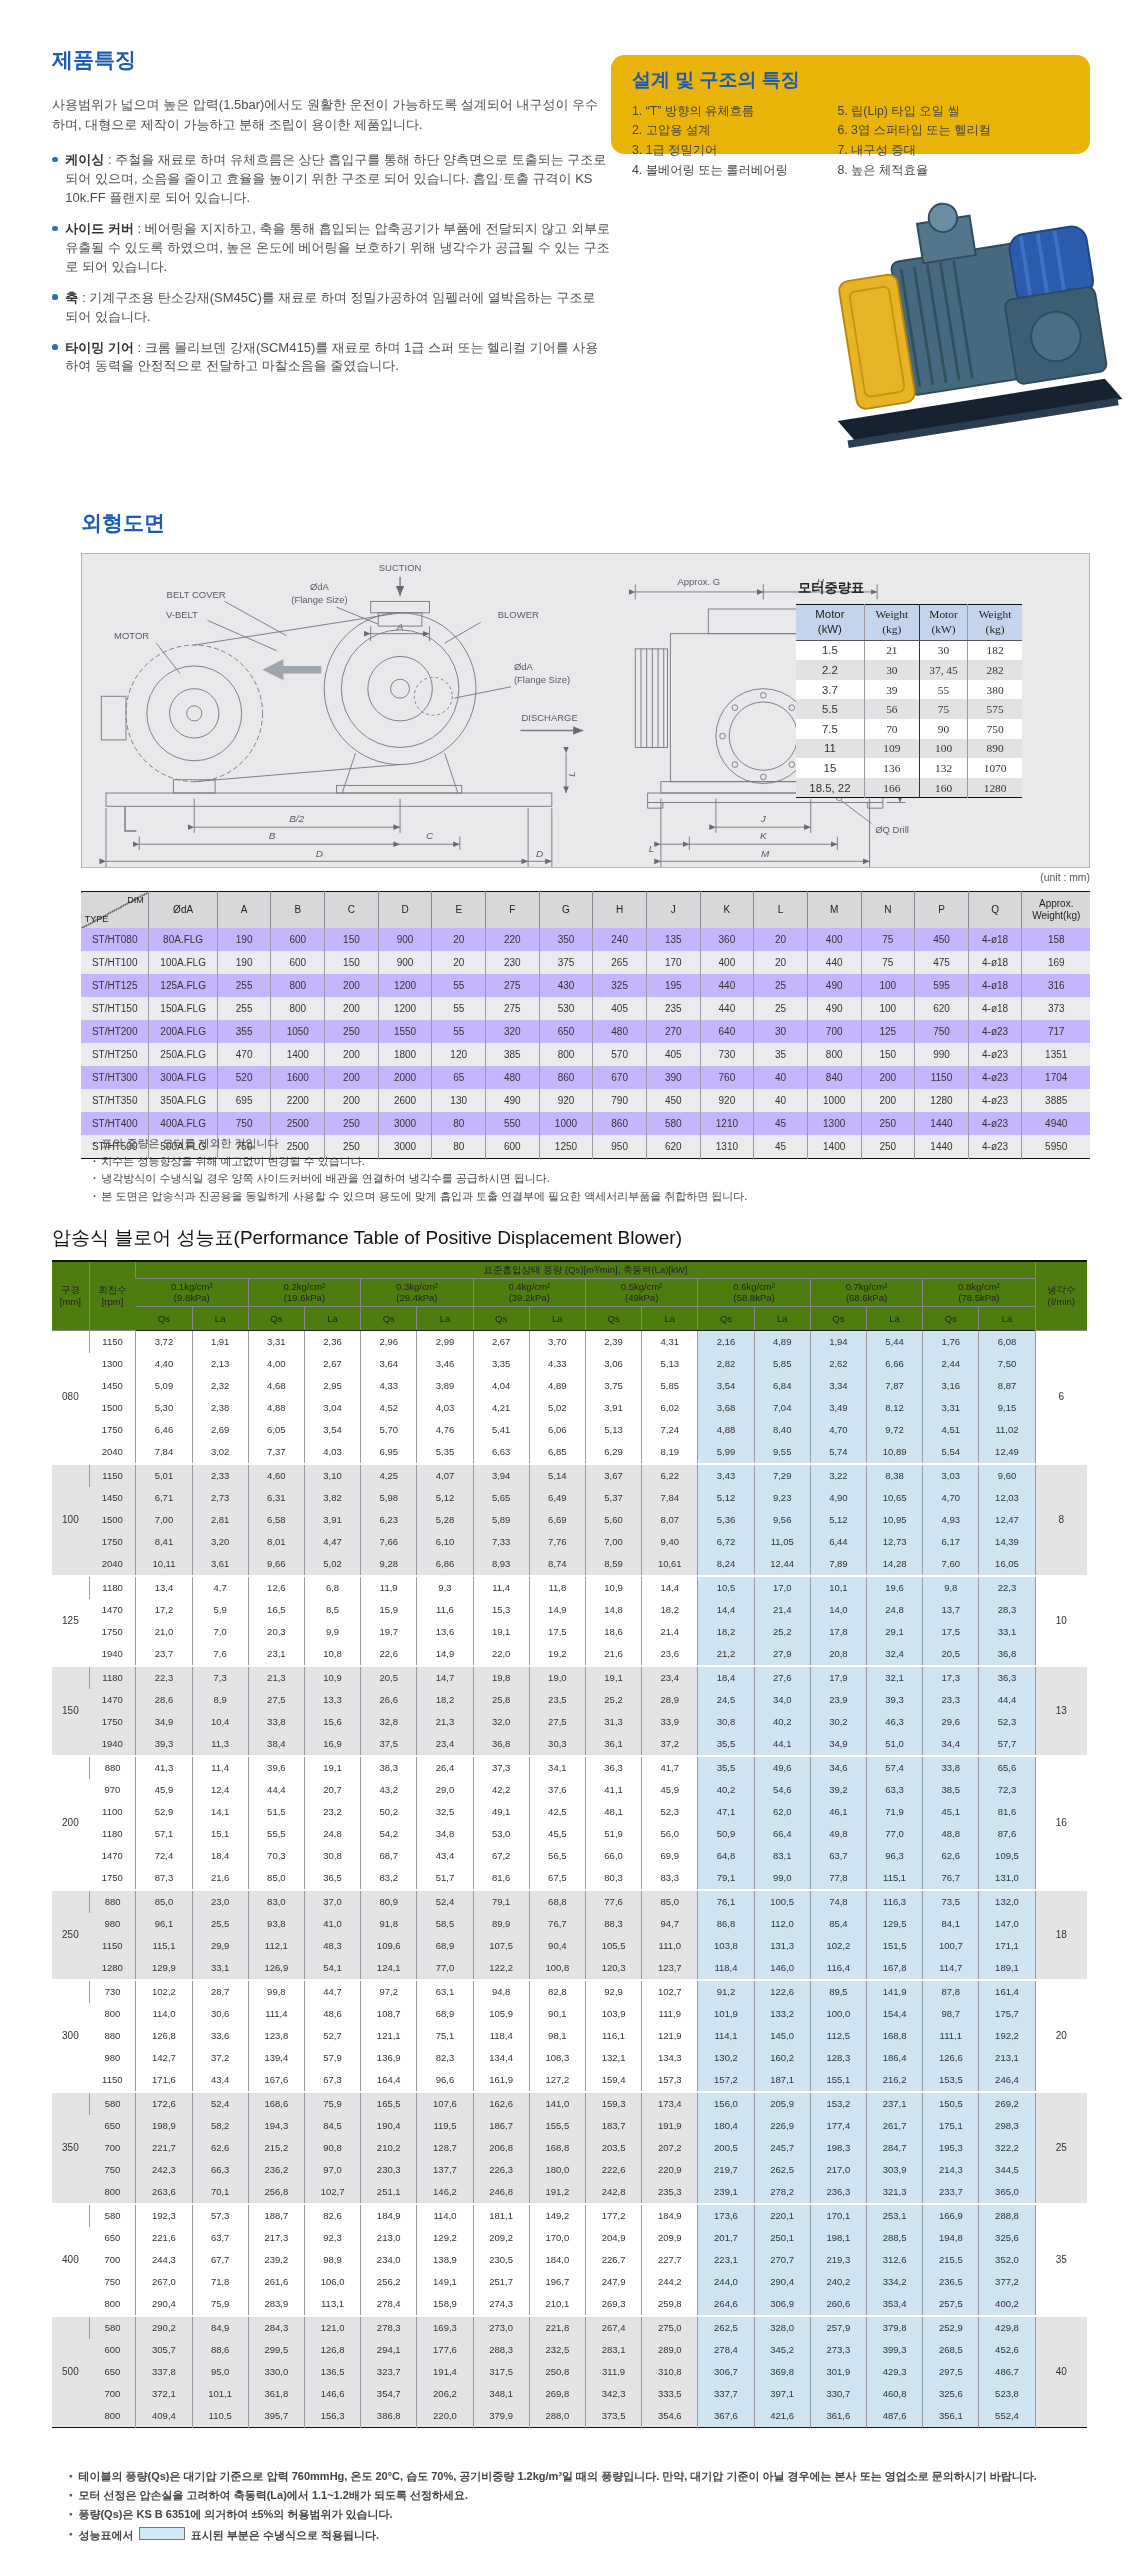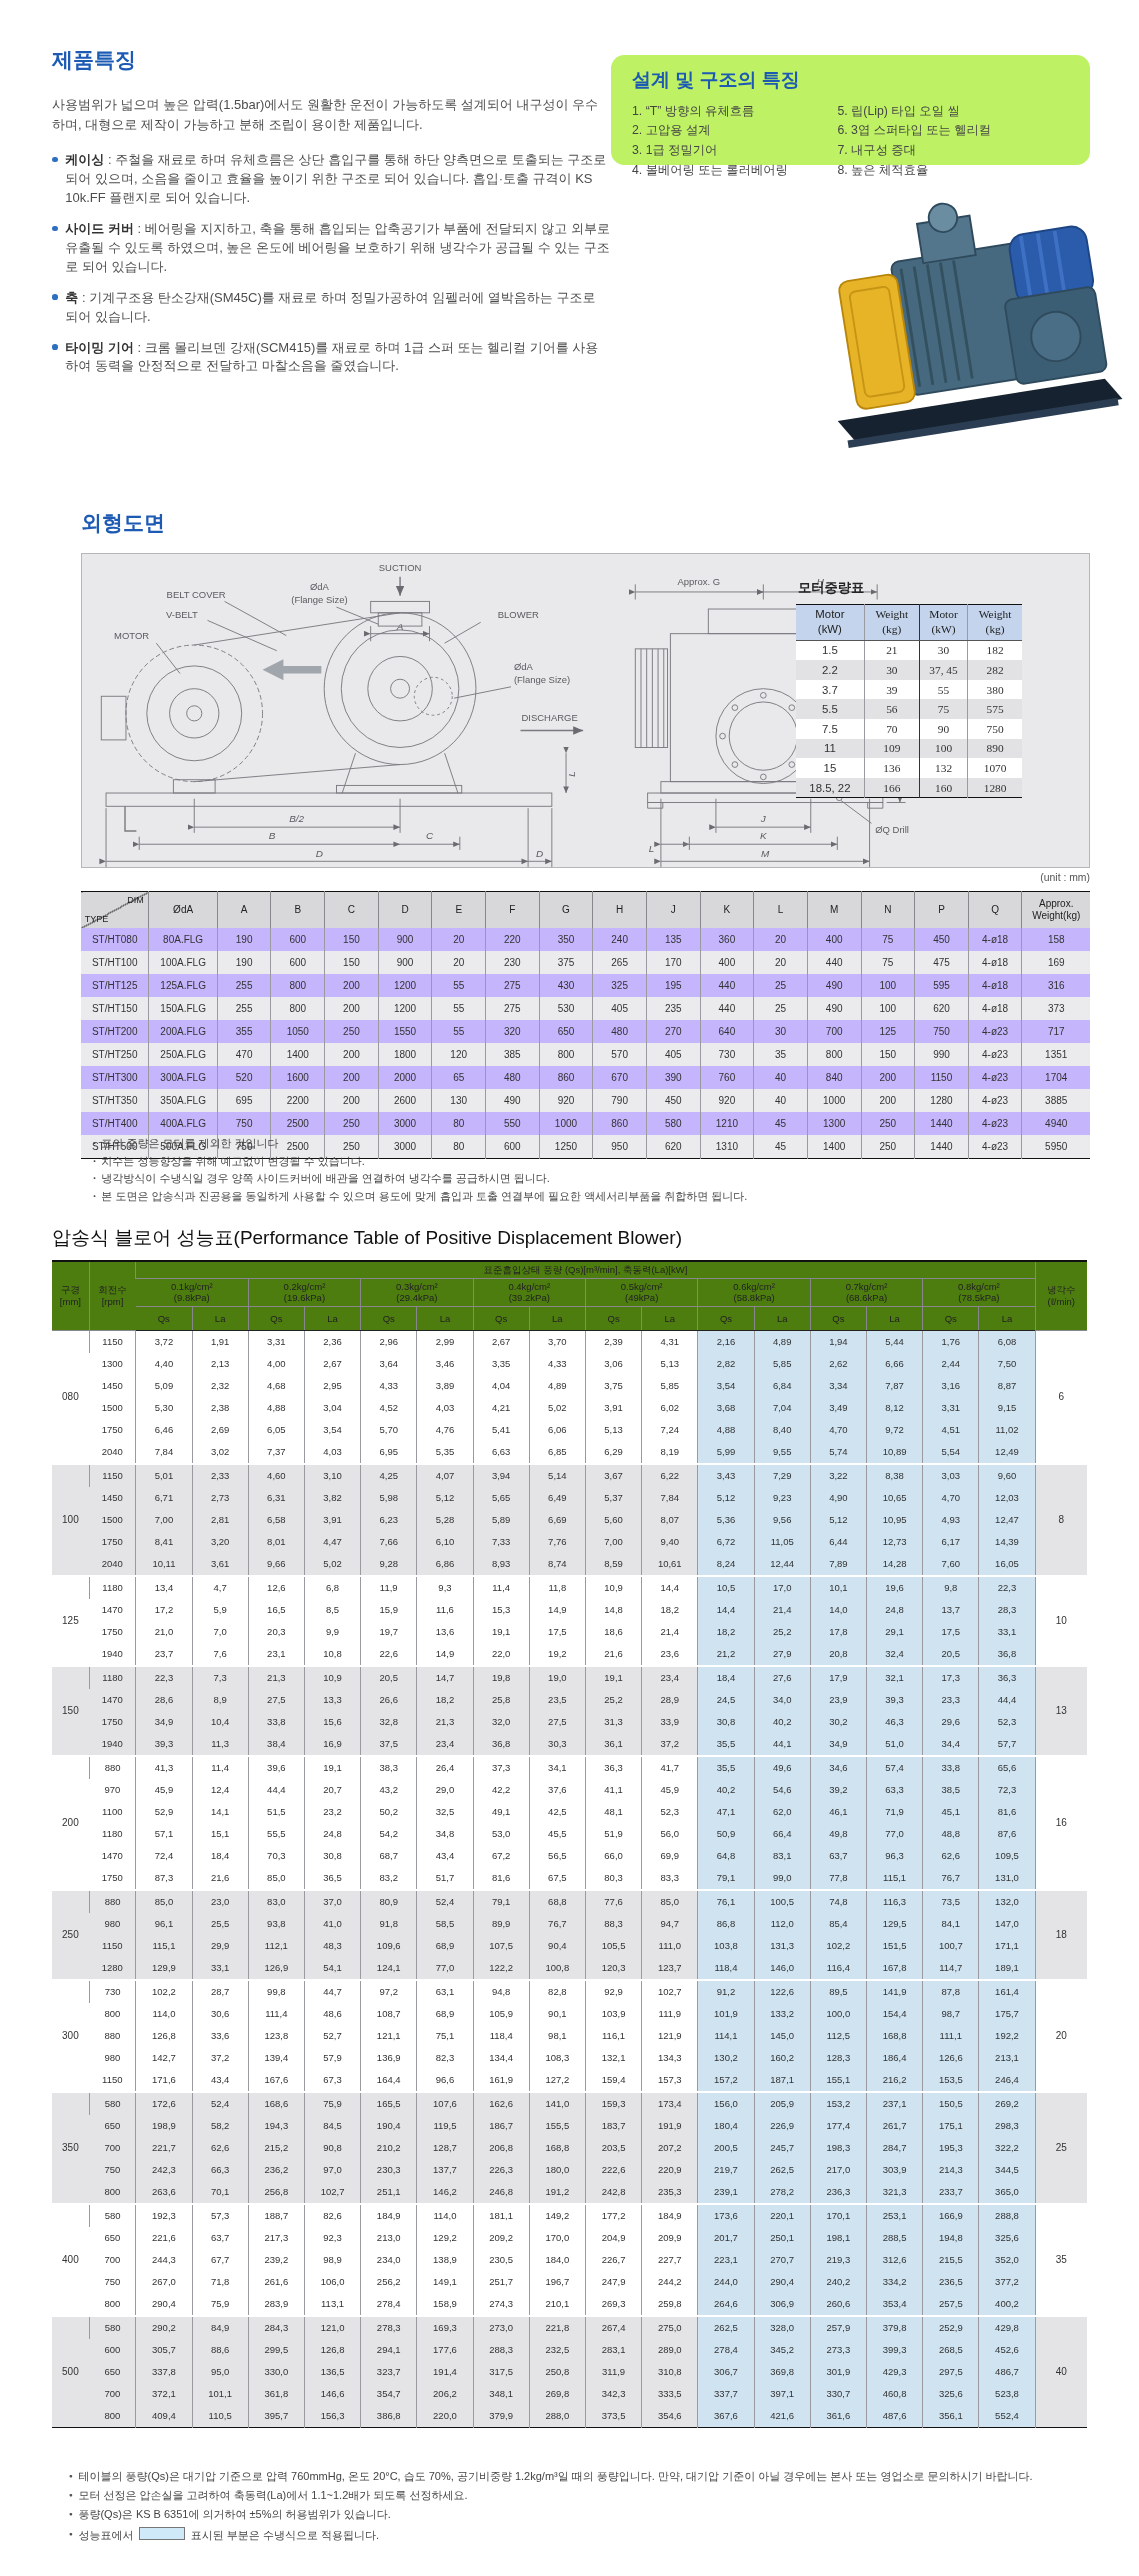--- a/index.html
+++ b/index.html
@@ -12,21 +12,21 @@
   .features{position:absolute;left:52px;top:46px;width:558px;}
   .features .intro{font-size:13px;line-height:1.5;margin:21px 0 17px;color:#4d4d4d;}
   .bullets{list-style:none;margin:0;padding:0;}
   .bullets li{position:relative;padding-left:13.3px;font-size:13px;line-height:1.45;
               margin-bottom:12.3px;color:#4d4d4d;}
   .bullets li .dot{position:absolute;left:0;top:5.7px;width:5.7px;height:5.7px;border-radius:50%;
                    background:#2e6fc0;}
   .bullets b{color:#333;}
 
   
-  .design{position:absolute;left:611px;top:55px;width:479px;height:110px;background:#bef264;
+  .design{position:absolute;left:611px;top:55px;width:479px;height:99px;background:#eab308;
           border-radius:13.3px;padding:12.3px 21px;box-sizing:border-box;}
   .design h2{font-size:19px;color:#1c5ab4;margin-bottom:8.5px;}
   .design .cols{display:flex;font-size:12.3px;color:#444;}
   .design .col{line-height:1.6;}
   .design .col.l{width:47%;}
 
   
   .photo{position:absolute;left:824px;top:163px;width:299px;height:304px;}
 
   
@@ -78,21 +78,21 @@
                  border-left:0.9px solid #87878d;border-bottom:0.9px solid #87878d;line-height:1.25;}
   .perf thead tr.sub th{border-bottom:1.9px solid #222;height:19px;}
   .perf thead th:first-child{border-left:none;}
   .perf td{height:22px;padding:0;border-left:0.9px solid #9a9aa0;}
   .perf td:first-child{border-left:none;}
   .perf tr.shade td{background:#e4e4e6;}
   .perf tbody td.blu{background:#cfe3f0;}
   .perf tr.gsep td{border-top:2.4px solid #ffffff;}
   .perf td.bore,.perf td.cool{font-size:10px;}
 
-  .perf-notes{position:absolute;left:69px;top:2469px;font-size:11px;color:#444;}
+  .perf-notes{position:absolute;left:69px;top:2469px;font-size:11px;color:#444;font-weight:bold;}
   .perf-notes div{margin-bottom:3.8px;line-height:1.4;}
   .perf-notes div::before{content:"\25CF";font-size:6.2px;vertical-align:2.4px;margin-right:5.7px;color:#555;}
   .swatch{display:inline-block;width:44px;height:11.4px;background:#cfe9f8;
           border:0.9px solid #777;vertical-align:-1.9px;margin:0 5.7px;}
 </style>
 </head>
 <body>
 
 <div class="page">
 

